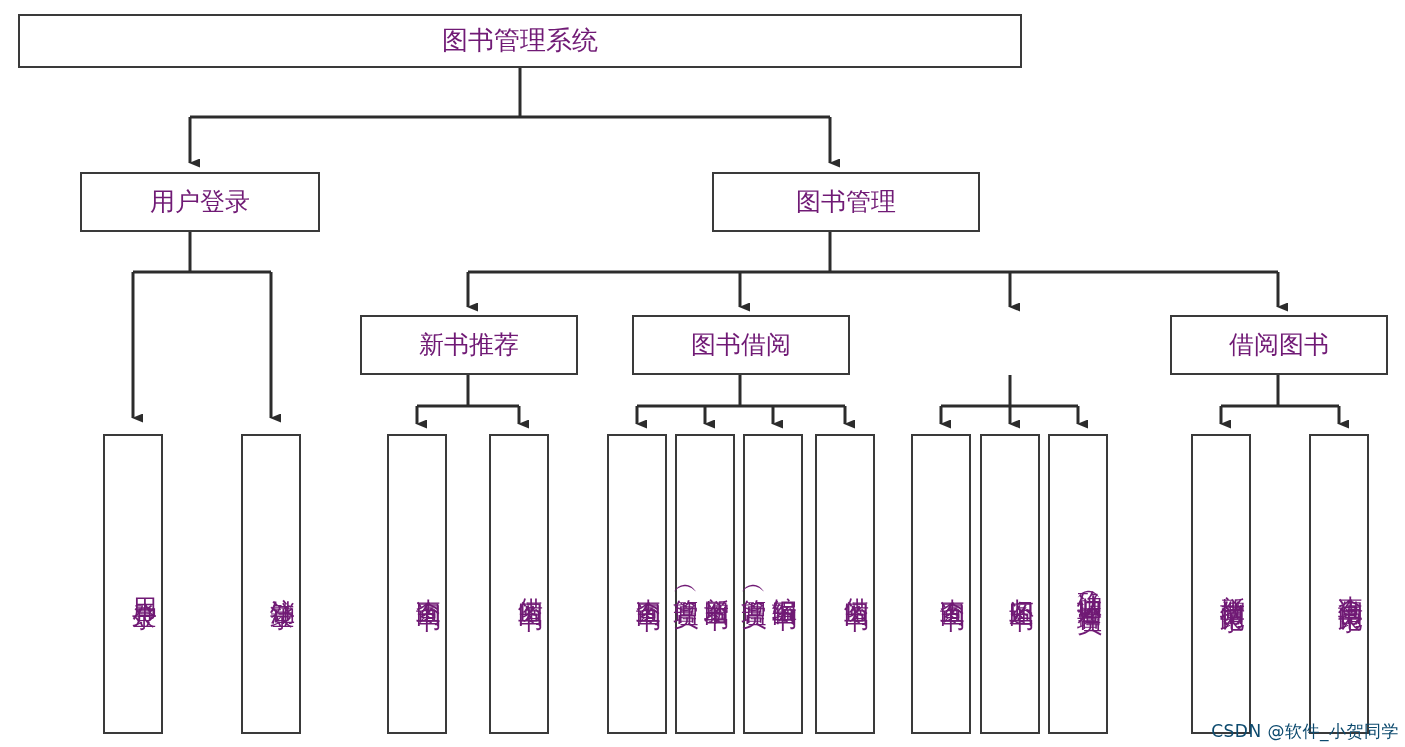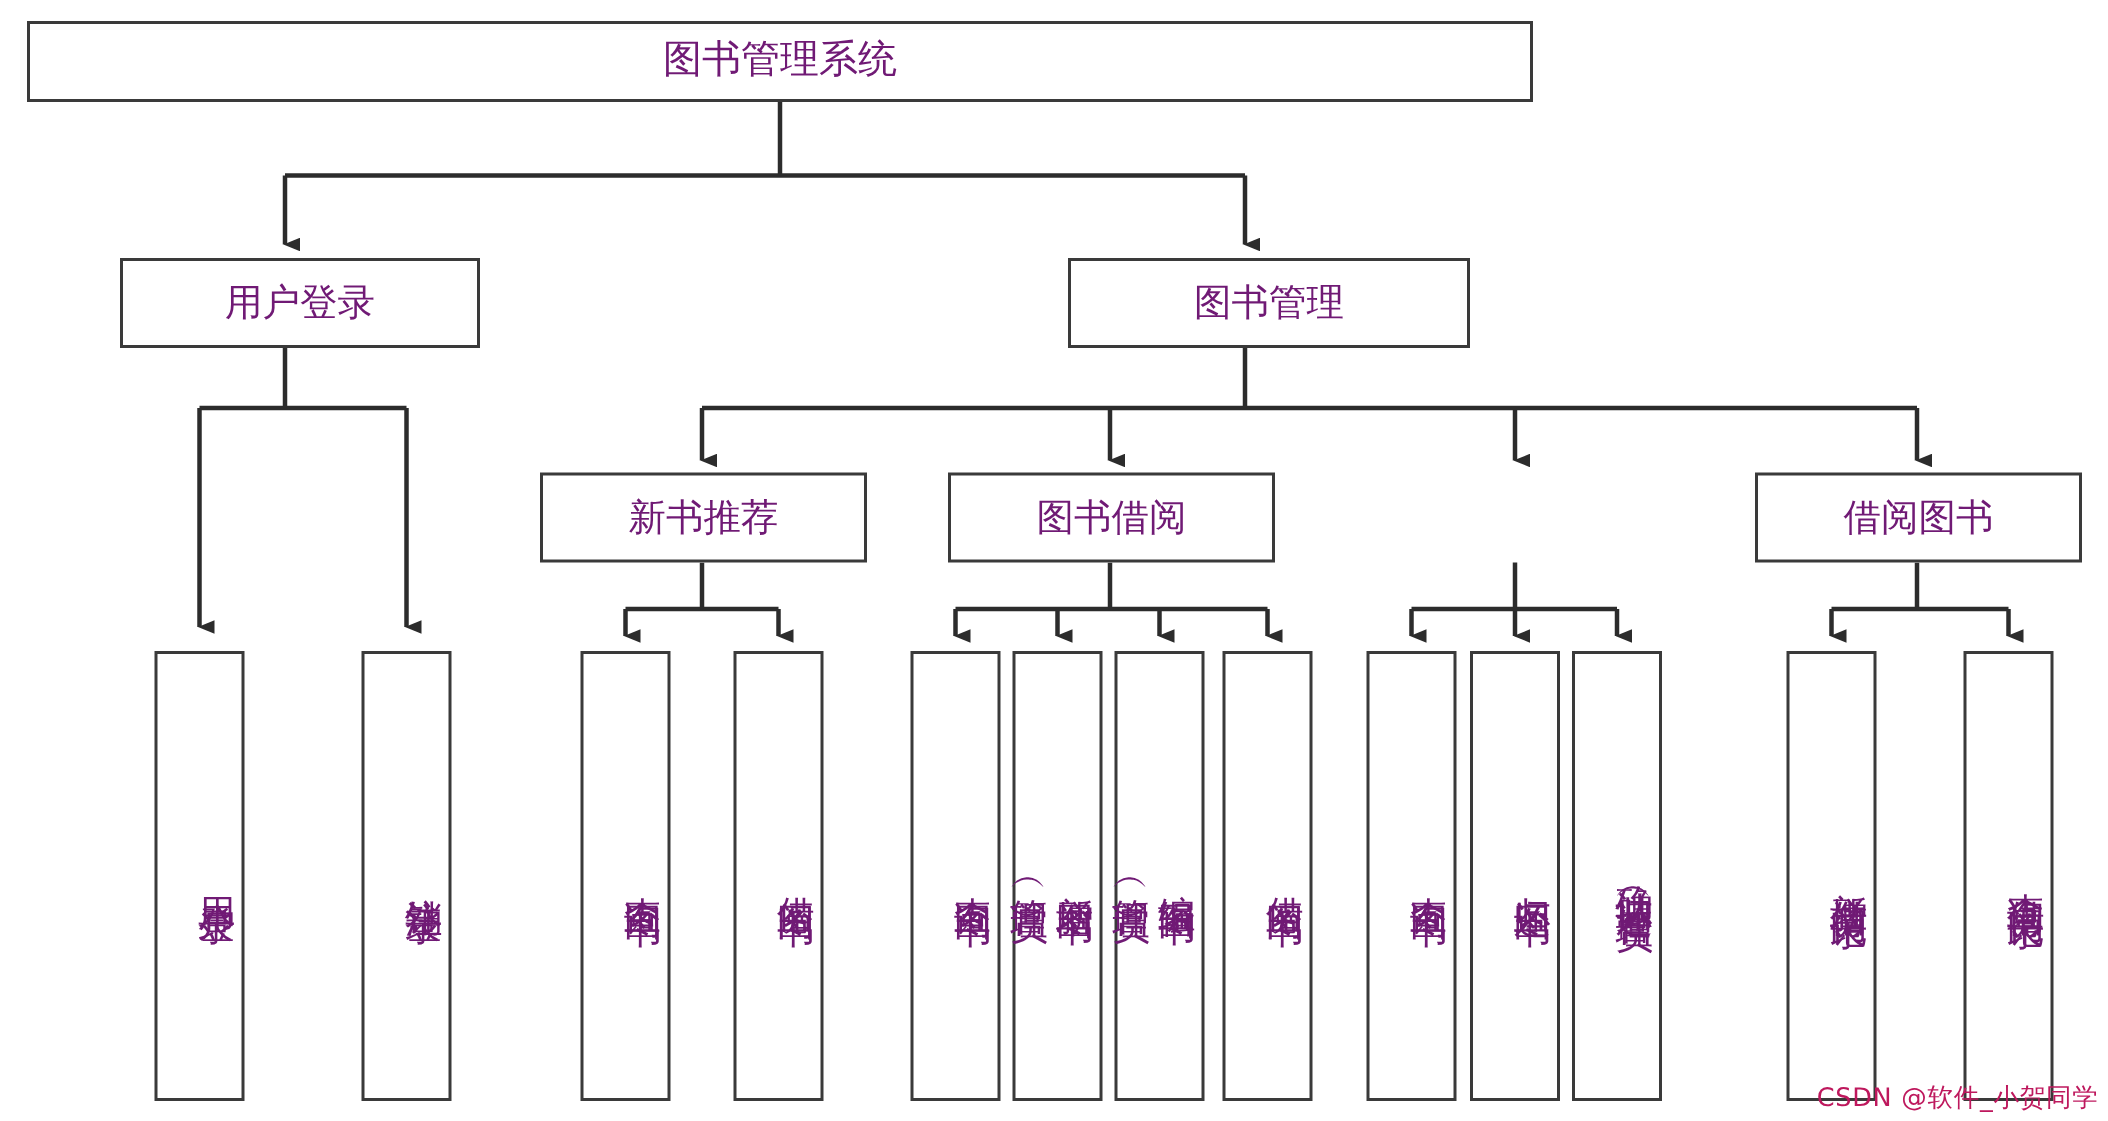--- a/index.html
+++ b/index.html
@@ -58,21 +58,21 @@
     line-height:1.22;
   }
   .v-node.two-col .lbl{
     white-space:pre-line;
   }
 
   #watermark{
     position:absolute;
     right:6px;bottom:4px;
     font-size:17px;
-    color:#be185d;
+    color:#0c4a6e;
     letter-spacing:.5px;
     z-index:5;
     white-space:pre;
     font-family:"DejaVu Sans","Liberation Sans",sans-serif;
   }
 </style>
 </head>
 <body>
 
 <div id="diagram">

